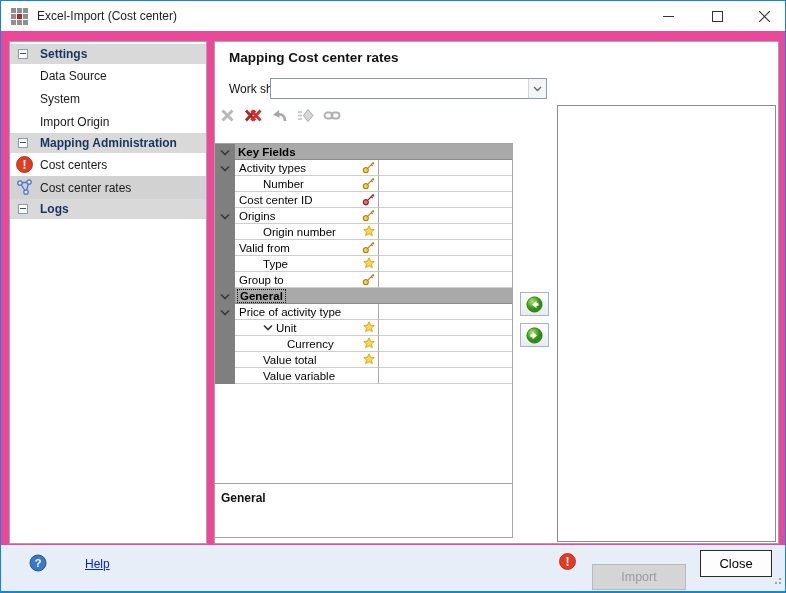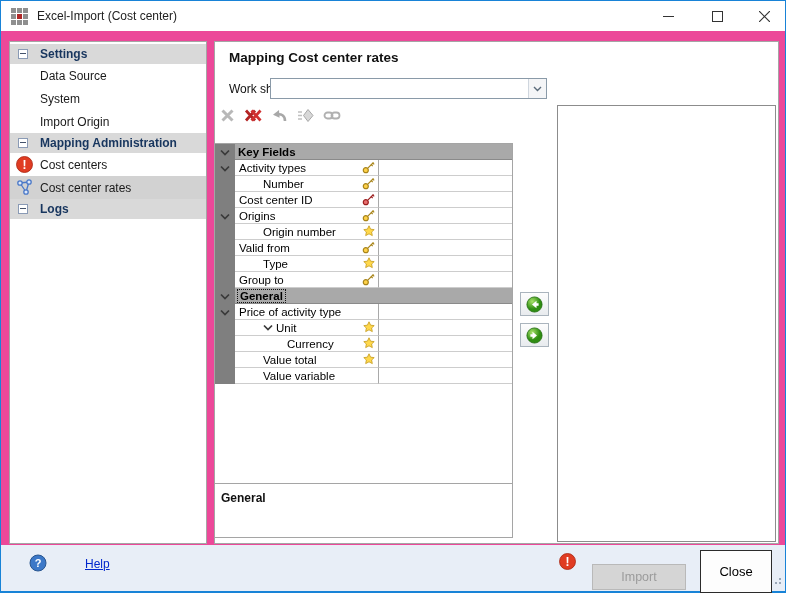--- a/index.html
+++ b/index.html
@@ -68,21 +68,21 @@
   .greenbtn.up { top:250px; } .greenbtn.down { top:281px; }
   
   .footer { position:absolute; left:0; top:544px; width:784px; height:46px; background:#e8eef7; }
   .helpicon { position:absolute; left:28px; top:9px; }
   .helplink { position:absolute; left:52px; top:12px; font-size:12px; color:#0026cc;
     text-decoration:underline; cursor:pointer;margin-left:32px; }
   .warnicon { position:absolute; left:558px; top:8px; }
   .btn-import { position:absolute; left:591px; top:19px; width:94px; height:26px;
     background:#d5d5d5; border:1px solid #b9b9b9; color:#9b9b9b; font-size:12.5px;
     font-family:"Liberation Sans", sans-serif; }
-  .btn-close { position:absolute; left:699px; top:5px; width:72px; height:43px;
+  .btn-close { position:absolute; left:699px; top:5px; width:72px; height:27px;
     background:#fdfdfd; border:1px solid #2b2b2b; color:#000; font-size:13px;
     font-family:"Liberation Sans", sans-serif; }
   .grip { position:absolute; right:3px; bottom:2px; }
 </style>
 </head>
 <body>
 
 <div class="window">
 
   <div class="titlebar">

